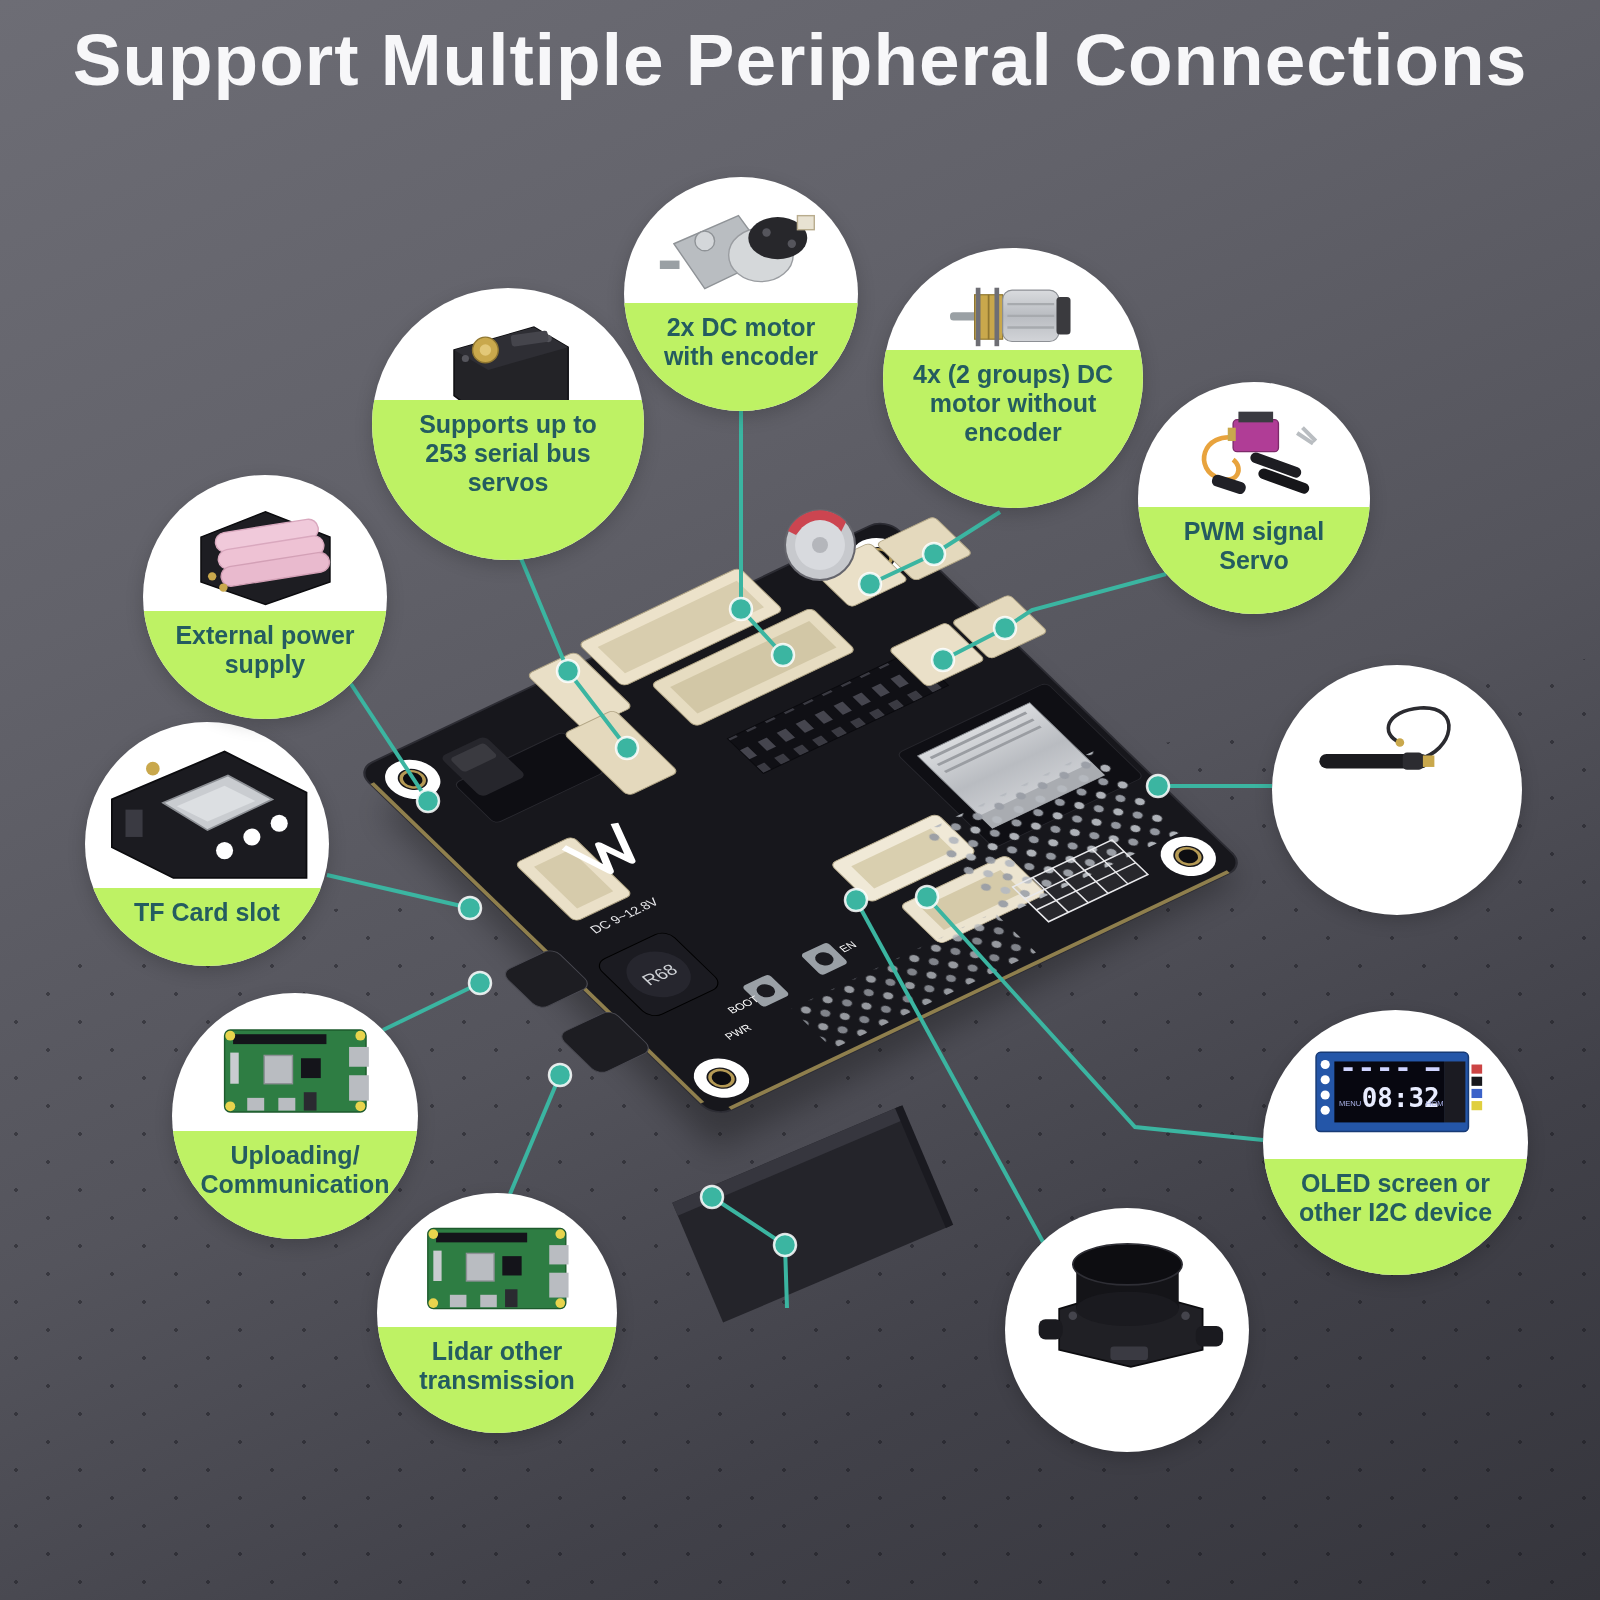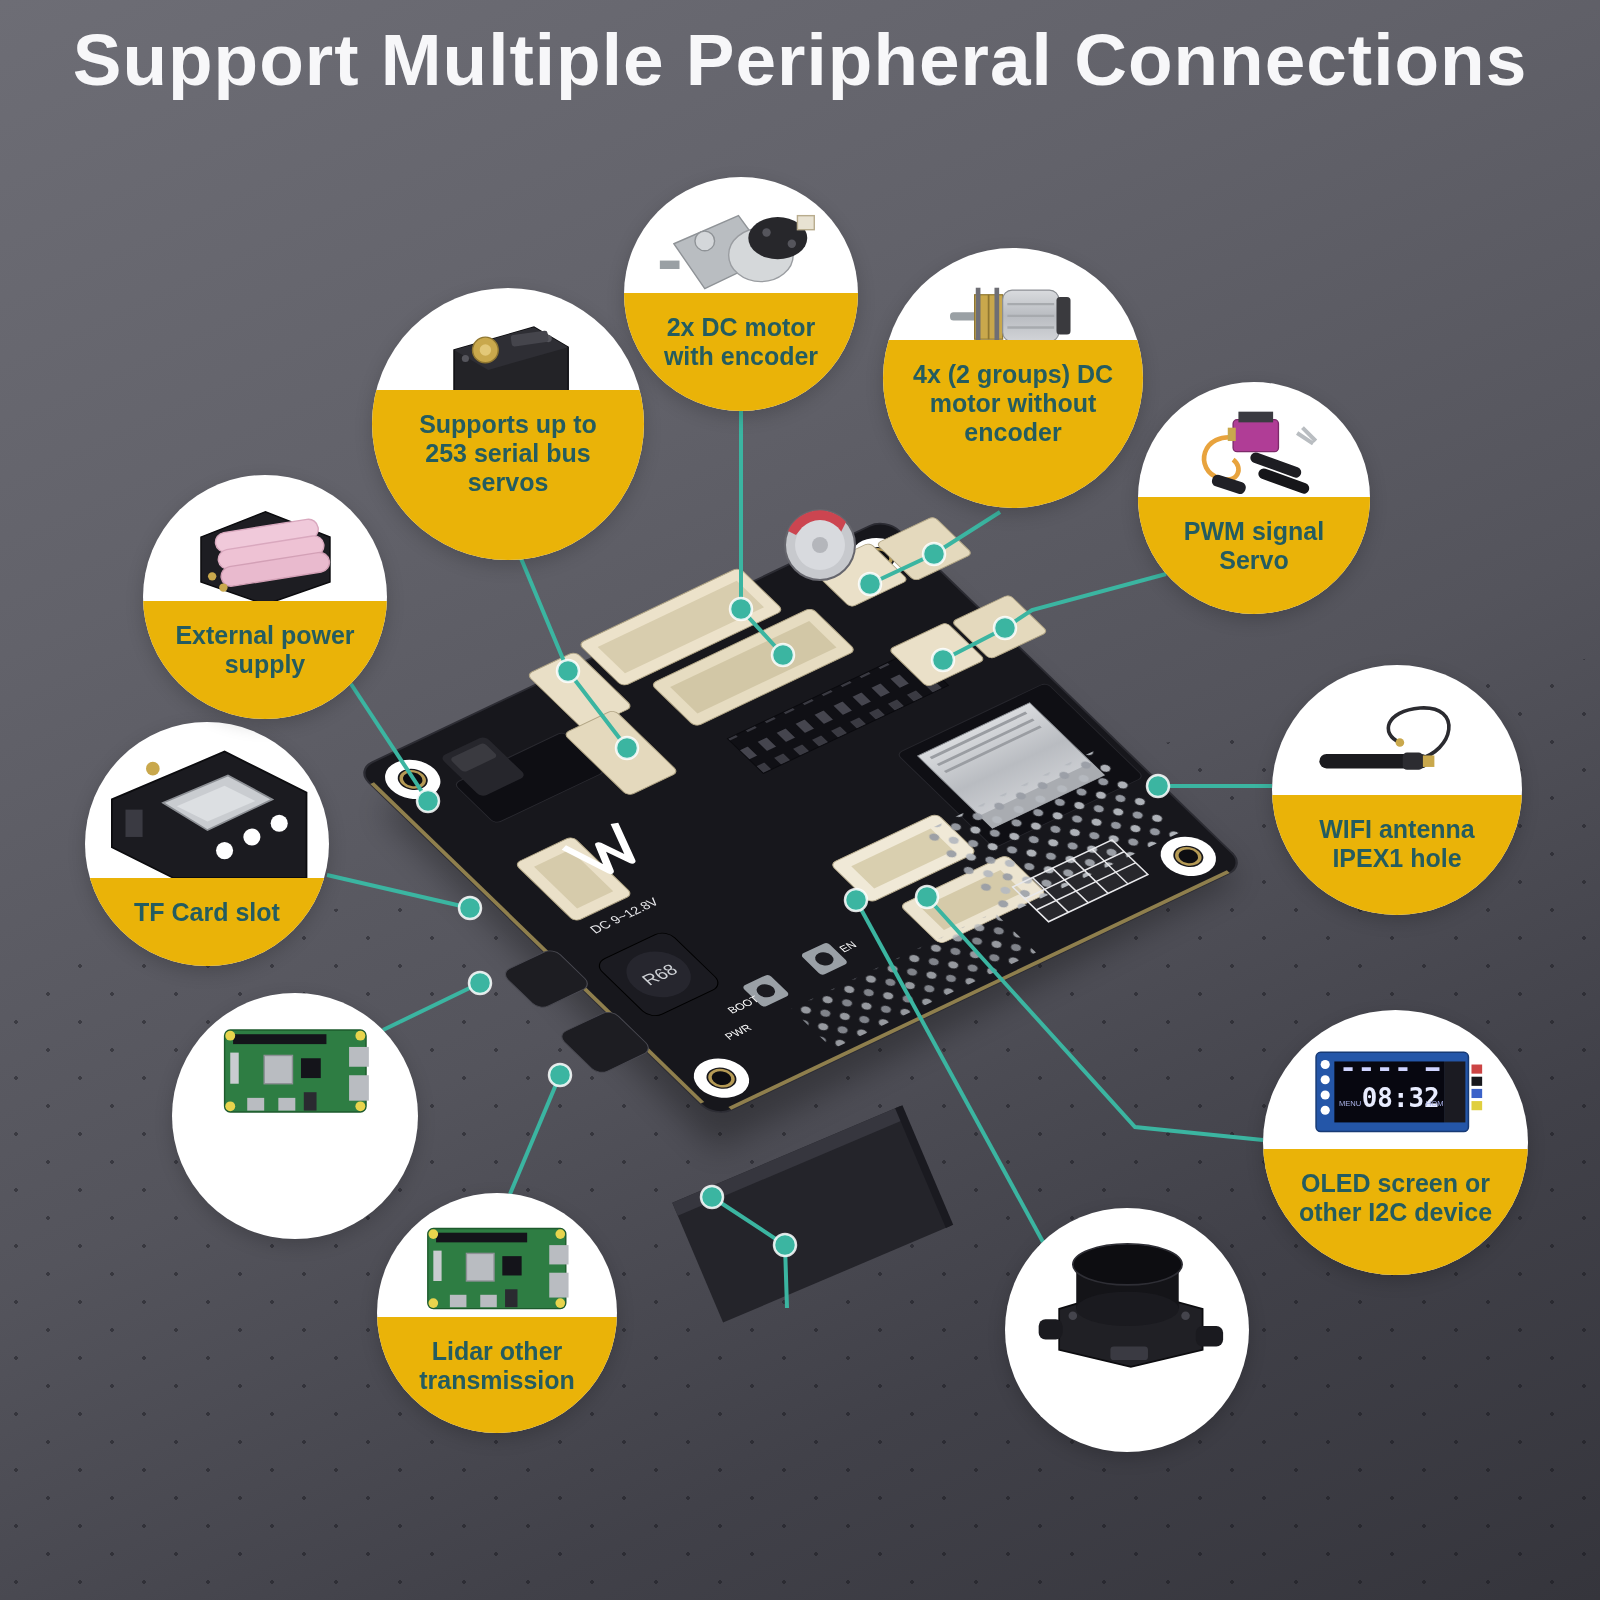--- a/index.html
+++ b/index.html
@@ -21,22 +21,22 @@
     position:absolute;top:18px;left:0;width:100%;text-align:center;
     font-size:73px;font-weight:700;letter-spacing:1px;color:#f7f7f9;
     white-space:nowrap;
   }
   .scene{position:absolute;left:0;top:0;}
   .callout{
     position:absolute;border-radius:50%;background:#ffffff;overflow:hidden;
     box-shadow:0 6px 18px rgba(0,0,0,.18);
   }
   .chord{
-    position:absolute;left:0;right:0;bottom:0;background:#eab308;
-    display:flex;flex-direction:column;align-items:center;padding-top:20px;
+    position:absolute;left:0;right:0;bottom:0;background:#bef264;
+    display:flex;flex-direction:column;align-items:center;padding-top:10px;
   }
   .chord span{
     display:block;color:#245c60;font-weight:700;font-size:25px;line-height:29px;
     text-align:center;white-space:nowrap;
   }
   .photo{position:absolute;left:8%;top:8%;width:84%;}
 </style>
 </head>
 <body>
 
@@ -327,43 +327,43 @@
   </div>
 
   <div class="callout" style="left:1272px;top:665px;width:250px;height:250px">
     <svg class="photo" viewBox="0 0 120 80" style="height:46%">
       <path d="M74,52 C100,46 106,14 76,16 C52,18 48,34 62,40" stroke="#2b2b30" stroke-width="2.5" fill="none"></path>
       <circle cx="62" cy="40" r="3" fill="#c9a84c"></circle>
       <rect x="6" y="48" width="76" height="10" rx="5" fill="#1b1b1f"></rect>
       <rect x="64" y="47" width="14" height="12" rx="3" fill="#2c2c31"></rect>
       <rect x="78" y="49" width="8" height="8" fill="#c9a84c"></rect>
     </svg>
-    <div class="chord" style="height:40%">
-      <span>WIFI antenna</span>
-      <span>IPEX1 hole</span>
-    </div>
   </div>
 
   <div class="callout" style="left:172px;top:993px;width:246px;height:246px">
     <svg class="photo" viewBox="0 0 120 80" style="height:46%">
       <rect x="10" y="12" width="100" height="58" rx="4" fill="#2e7d43" stroke="#1d5a2c"></rect>
       <rect x="16" y="15" width="66" height="7" fill="#14141a"></rect>
       <circle cx="14" cy="16" r="3.5" fill="#e8d44d"></circle>
         <circle cx="106" cy="16" r="3.5" fill="#e8d44d"></circle>
       <circle cx="14" cy="66" r="3.5" fill="#e8d44d"></circle>
         <circle cx="106" cy="66" r="3.5" fill="#e8d44d"></circle>
       <rect x="38" y="30" width="20" height="20" fill="#b9bcc1" stroke="#8d9095"></rect>
       <rect x="64" y="32" width="14" height="14" fill="#14141a"></rect>
       <rect x="98" y="24" width="14" height="14" fill="#b9bcc1"></rect>
       <rect x="98" y="44" width="14" height="18" fill="#b9bcc1"></rect>
       <rect x="26" y="60" width="12" height="9" fill="#b9bcc1"></rect>
         <rect x="48" y="60" width="12" height="9" fill="#b9bcc1"></rect>
       <rect x="66" y="56" width="9" height="13" fill="#2a2a30"></rect>
       <rect x="14" y="28" width="6" height="22" fill="#c9ccd0"></rect>
     </svg>
+    <div class="chord" style="height:40%">
+      <span>Uploading/</span>
+      <span>Communication</span>
+    </div>
   </div>
 
   <div class="callout" style="left:1263px;top:1010px;width:265px;height:265px">
     <svg class="photo" viewBox="0 0 120 80" style="height:46%">
       <rect x="8" y="14" width="100" height="52" rx="3" fill="#2456a8" stroke="#173a75"></rect>
       <rect x="20" y="20" width="72" height="40" fill="#070710"></rect>
       <circle cx="14" cy="22" r="3" fill="#ffffff"></circle>
         <circle cx="14" cy="32" r="3" fill="#ffffff"></circle>
       <circle cx="14" cy="42" r="3" fill="#ffffff"></circle>
         <circle cx="14" cy="52" r="3" fill="#ffffff"></circle>

